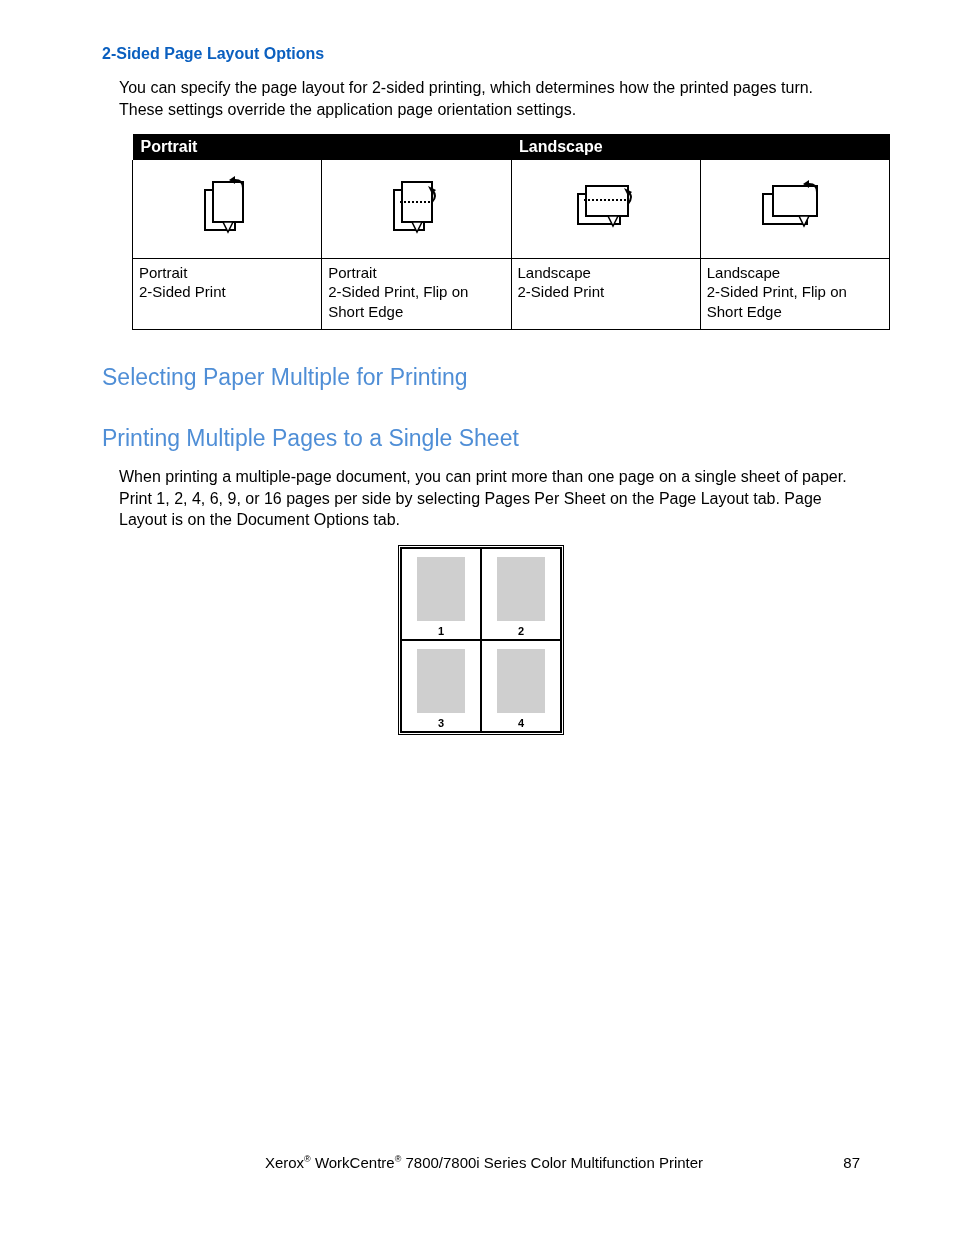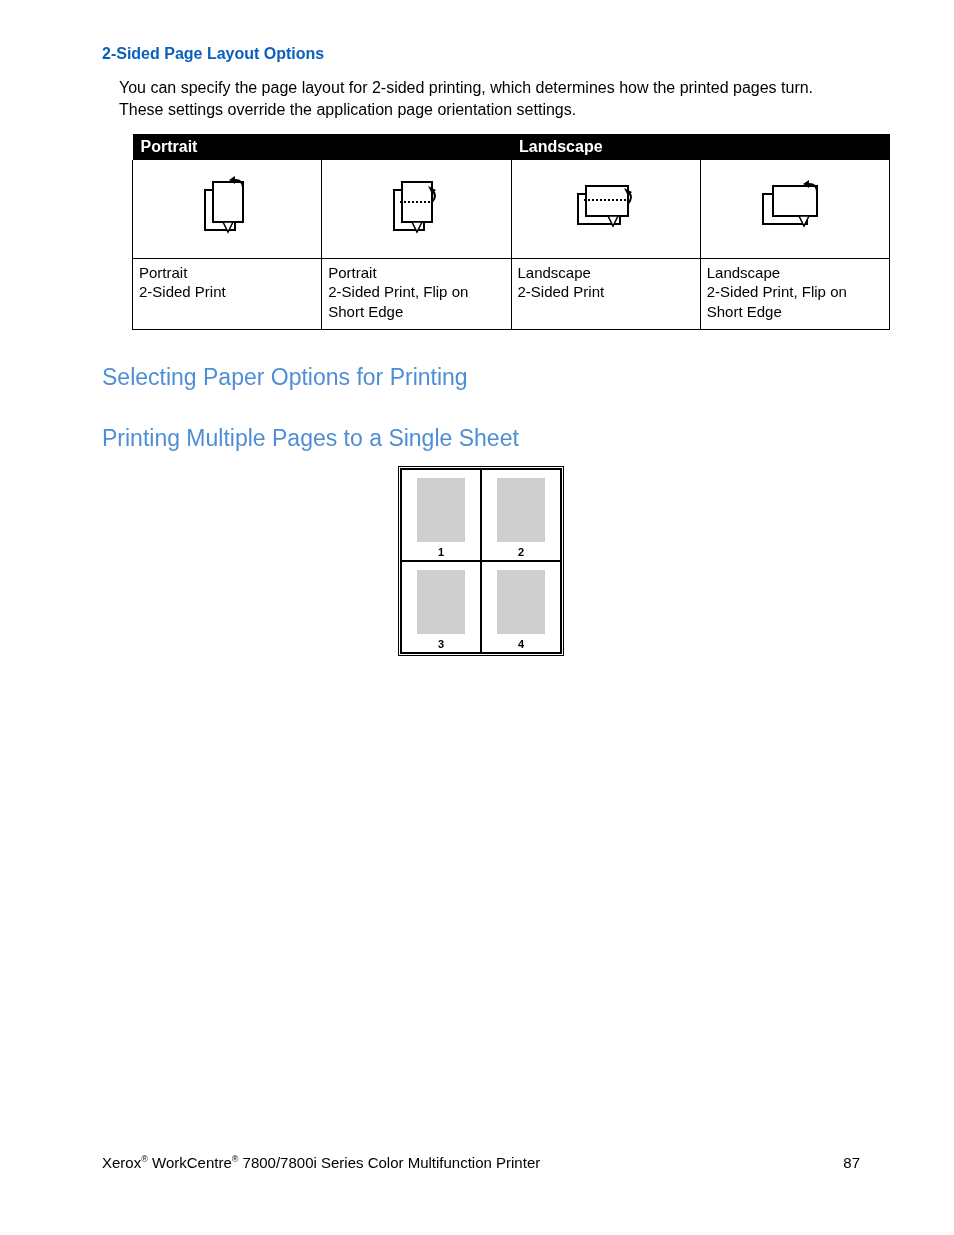--- a/index.html
+++ b/index.html
@@ -75,22 +75,22 @@
     line-height: 1.3;
   }
   .cell-line1 { display:block; }
   .cell-line2 { display:block; }
 
   
   .footer {
     position: absolute;
     bottom: 64px;
     right: 94px;
-    left: 102px;
-    text-align: left;
+    left: 108px;
+    text-align: center;
     font-size: 15px;
   }
   .footer .ln1 { display:block; }
   .footer .ln2 { display:block; padding-right: 38px;}
   .footer .pn { position:absolute; right:0; top:0; }
   sup { font-size: 9px; vertical-align: super; }
 
   
   .nup-wrap { text-align:center; margin-top:14px; }
   .nup {
@@ -202,23 +202,24 @@
         <span class="cell-line2">2-Sided Print</span>
       </td>
       <td class="labelcell">
         <span class="cell-line1">Landscape</span>
         <span class="cell-line2">2-Sided Print, Flip on Short Edge</span>
       </td>
     </tr>
   </tbody>
     </table>
 
-  <h2 class="blue-light">Selecting Paper Options for Printing</h2>
+  <h2 class="blue-light">Selecting Paper Multiple for Printing</h2>
 
   <h2 class="blue-light">Printing Multiple Pages to a Single Sheet</h2>
+  <p class="body">When printing a multiple-page document, you can print more than one page on a single sheet of paper. Print 1, 2, 4, 6, 9, or 16 pages per side by selecting Pages Per Sheet on the Page Layout tab. Page Layout is on the Document Options tab.</p>
 
   <div class="nup-wrap">
     <div class="nup">
       <div class="nup-row">
         <div class="nup-cell">
           <div class="nup-page"></div>
           <div class="nup-num">1</div>
         </div>
         <div class="nup-cell">
           <div class="nup-page"></div>

